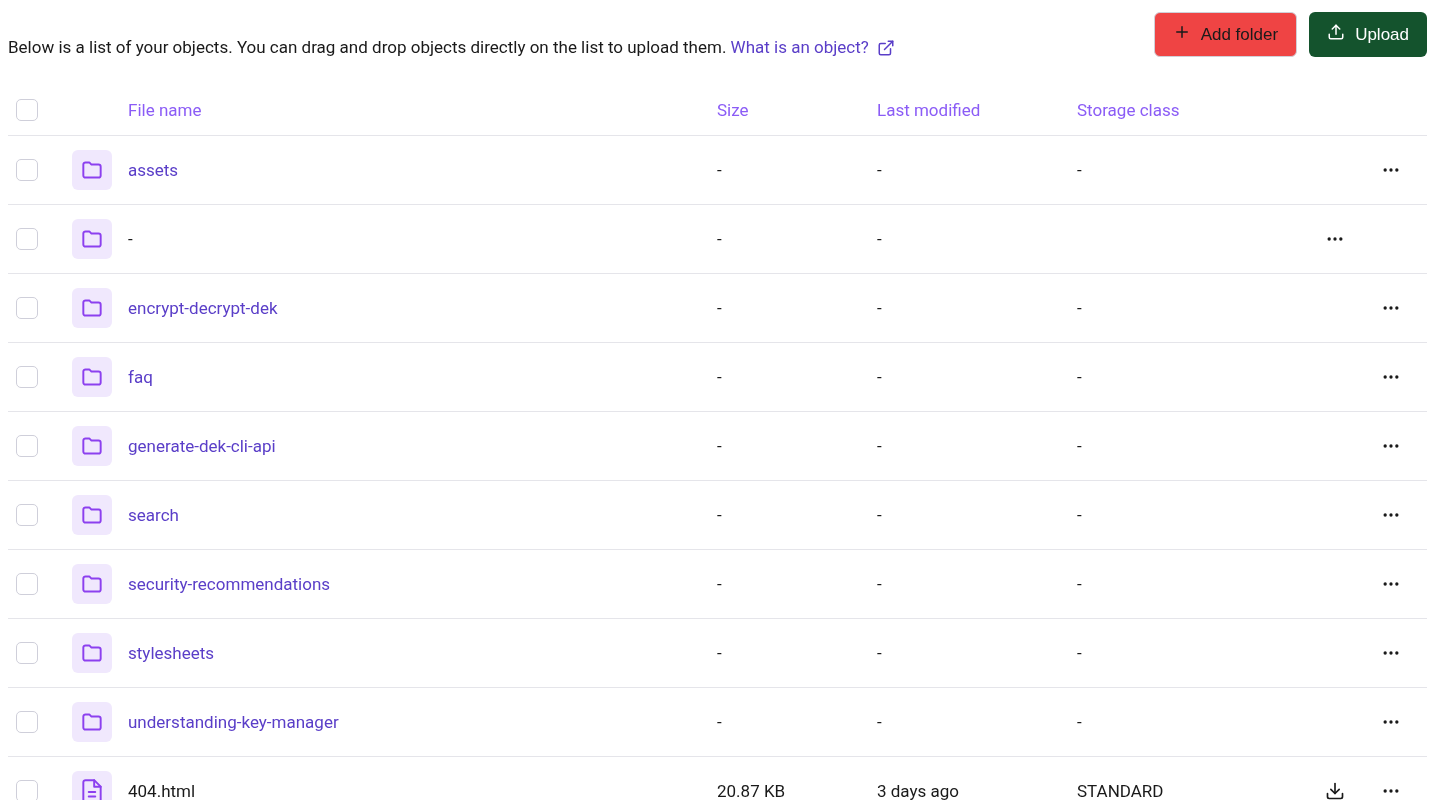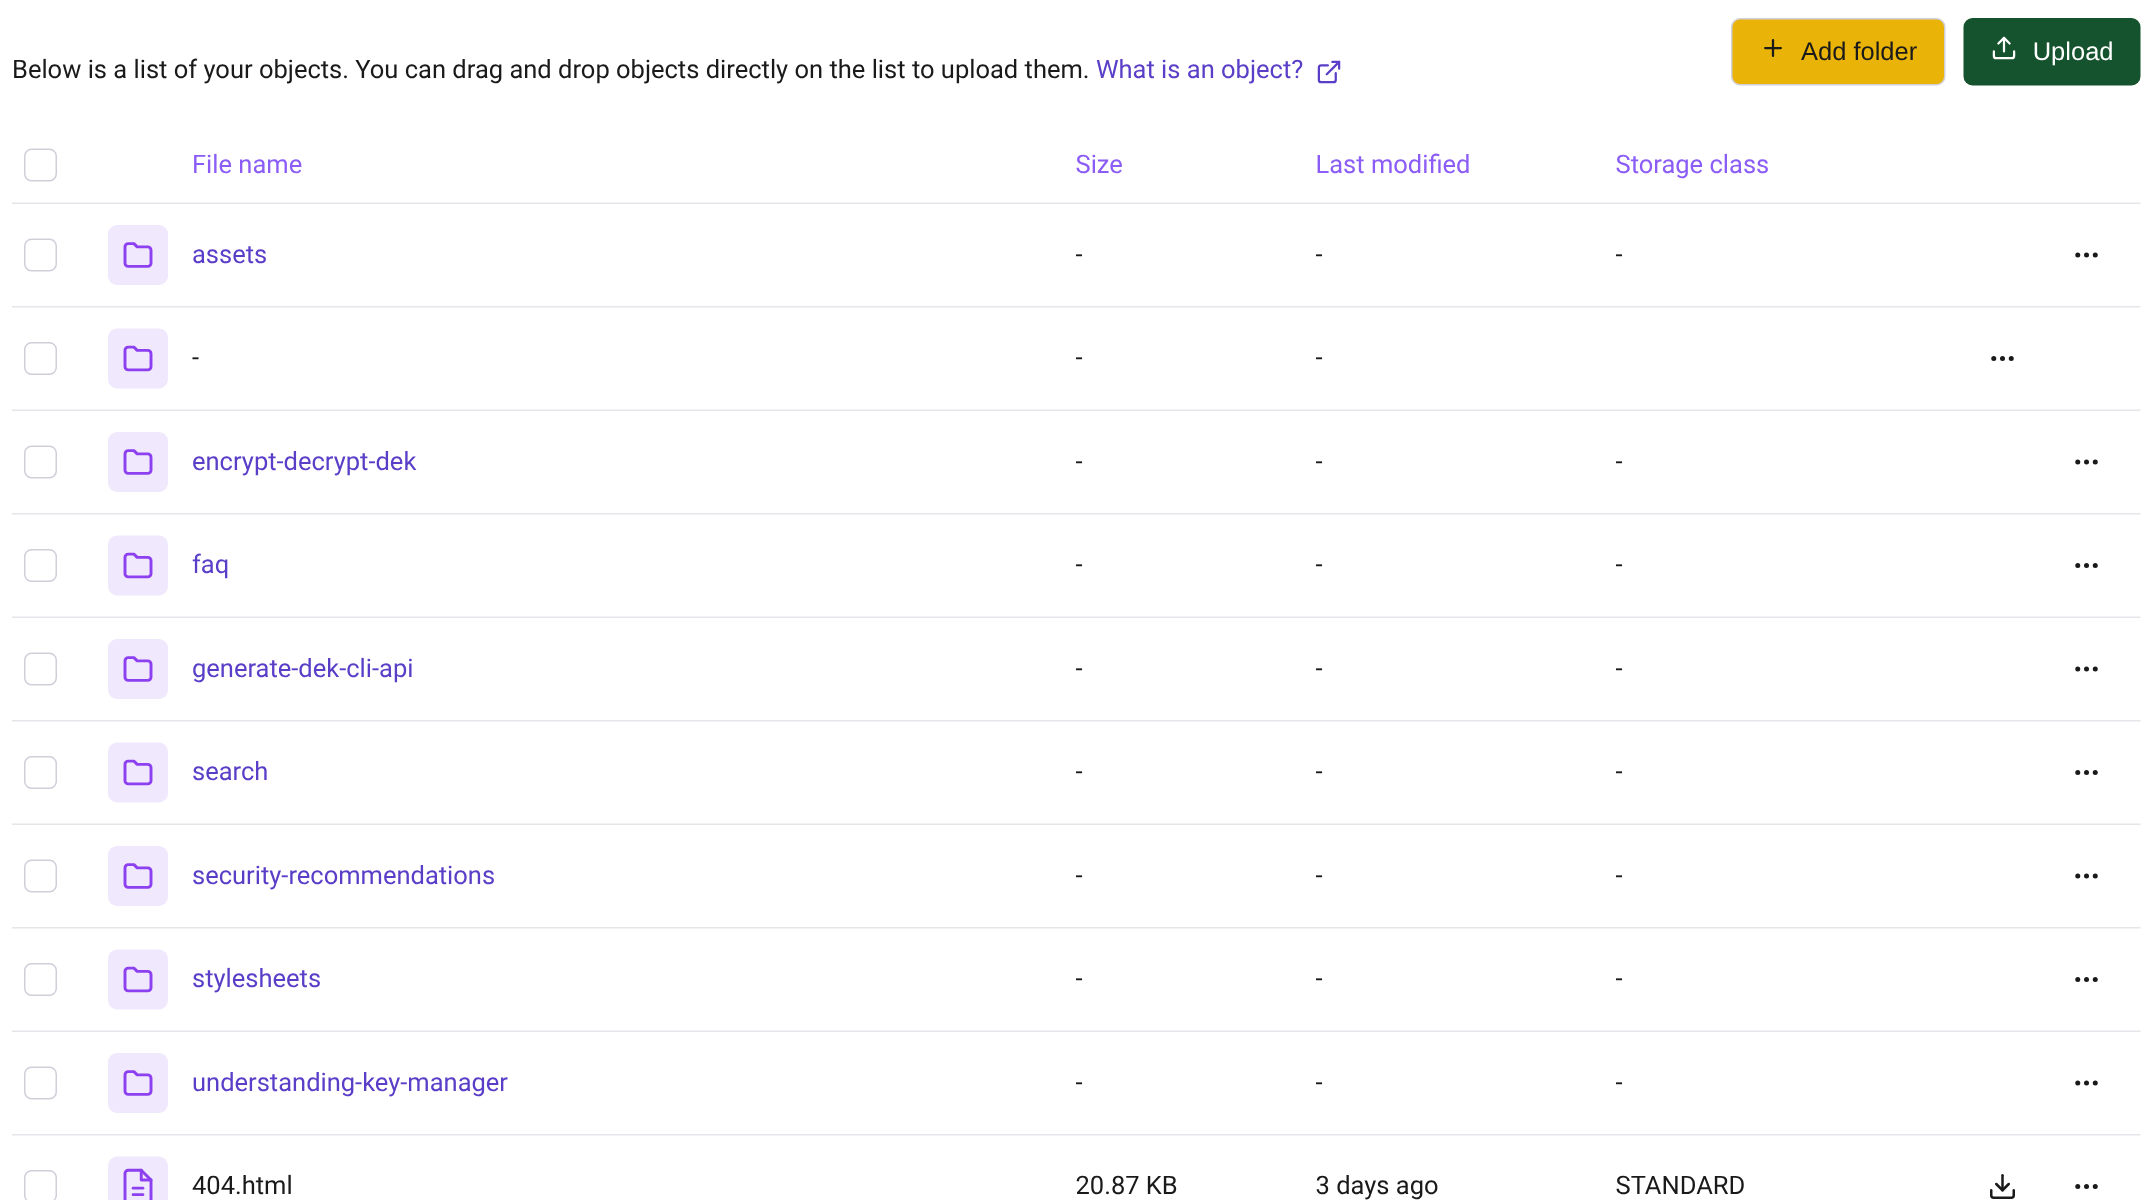--- a/index.html
+++ b/index.html
@@ -46,21 +46,21 @@
       align-items: center;
       gap: 10px;
       padding: 10px 18px;
       border-radius: 6px;
       font-size: 17px;
       font-weight: 500;
       cursor: pointer;
       border: none;
     }
     .btn-secondary {
-      background: #eab308;
+      background: #ef4444;
       border: 1px solid #d0d0d8;
       color: #1a1a1a;
     }
     .btn-primary {
       background: #14532d;
       color: #fff;
     }
     .table {
       width: 100%;
     }

